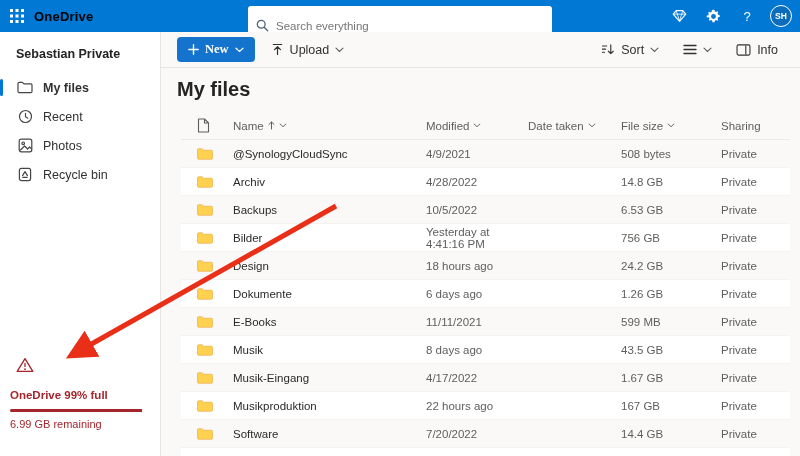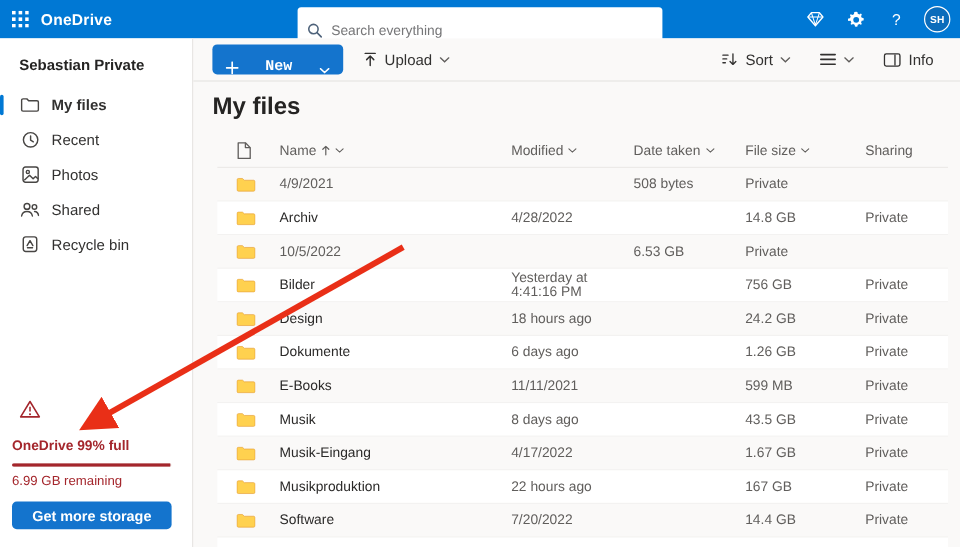--- a/index.html
+++ b/index.html
@@ -3,21 +3,21 @@
 <meta charset="utf-8">
 <style>
   * { margin:0; padding:0; box-sizing:border-box; }
   html,body { width:800px; height:456px; overflow:hidden; }
   body { font-family:"Liberation Sans","DejaVu Sans",sans-serif; color:#323130; background:#fff; }
   .page { position:relative; width:800px; height:456px; overflow:hidden; }
 
   
   .topbar { position:relative; height:32px; background:var(--accent,#0078d4); display:flex; align-items:center; }
   .waffle { width:34px; height:32px; background:transparent; border:none; display:flex; align-items:center; justify-content:center; cursor:pointer; }
-  .app-name { color:#ffffff; font-weight:bold; font-size:13px; letter-spacing:.2px; cursor:pointer; }
+  .app-name { color:#000000; font-weight:bold; font-size:13px; letter-spacing:.2px; cursor:pointer; }
   .searchbox { position:absolute; left:50%; top:6px; transform:translateX(-50%); width:304px; height:39px; background:#fff; border-radius:3px; display:flex; align-items:center; padding:0 8px; gap:7px; }
   .searchbox input { border:none; outline:none; flex:1; font-size:11.5px; font-family:inherit; color:#323130; background:transparent; }
   .searchbox input::placeholder { color:#767678; }
   .topbar-right { position:absolute; right:8px; top:0; height:32px; display:flex; align-items:center; gap:4px; }
   .tb-iconbtn { width:30px; height:32px; border:none; background:transparent; color:#fff; display:flex; align-items:center; justify-content:center; font-size:13px; cursor:pointer; }
   .avatar { width:22px; height:22px; border-radius:50%; border:1px solid #fff; background:#0b6cbb; color:#fff; font-size:8.5px; font-weight:bold; display:flex; align-items:center; justify-content:center; cursor:pointer; margin-left:4px; }
 
   
   .body { display:flex; height:424px; }
   .sidebar { width:160px; background:#fff; display:flex; flex-direction:column; position:relative; }
@@ -34,21 +34,21 @@
   .storage-warning { margin-top:auto; padding:0 17px 15px 10px; }
   .warn-tri { margin-left:6px; margin-bottom:12px; }
   .sw-title { color:var(--warn-red,#a4262c); font-size:11.5px; font-weight:bold; margin-bottom:8px; }
   .sw-bar { height:3px; background:#edebe9; border-radius:2px; overflow:hidden; margin-bottom:6px; }
   .sw-fill { height:100%; background:var(--warn-red,#a4262c); }
   .sw-remaining { color:var(--warn-red,#a4262c); font-size:11px; margin-bottom:11px; }
   .sw-btn { display:block; width:100%; height:23px; background:#1474cd; color:#fff; border:none; border-radius:4px; font-size:12px; font-weight:bold; font-family:inherit; cursor:pointer; }
 
   
   .toolbar { height:36px; display:flex; align-items:center; padding:0 14px 0 16px; border-bottom:1px solid #e7e5e3; }
-  .new-btn { height:25px; background:#1474cd; color:#fff; border:none; border-radius:4px; font-size:12.5px; font-weight:bold; font-family:Liberation Mono, monospace; display:flex; align-items:flex-end; gap:22px; padding:0 11px; cursor:pointer; }
+  .new-btn { height:25px; background:#1474cd; color:#fff; border:none; border-radius:4px; font-size:12.5px; font-weight:bold; font-family:Liberation Serif, serif; display:flex; align-items:center; gap:6px; padding:0 11px; cursor:pointer; }
   .flat-btn { height:25px; background:transparent; border:none; font-size:12.5px; color:#323130; font-family:inherit; display:flex; align-items:center; gap:6px; padding:0 8px; cursor:pointer; }
   .toolbar-right { margin-left:auto; display:flex; align-items:center; gap:8px; }
   .chev { flex:none; }
 
   
   .page-title { font-size:20px; font-weight:bold; color:#252423; margin:10px 0 0 16px; height:24px; }
   .table { position:absolute; left:20px; right:10px; top:80px; bottom:0; overflow:hidden; font-size:11.5px; }
   .trow, .thead { display:grid; grid-template-columns:36px 193px 102px 93px 100px 1fr; align-items:center; height:28px; padding-left:16px; }
   .thead { color:#605e5c; border-bottom:1px solid #eceae8; background:#faf9f8; }
   .th { display:flex; align-items:center; gap:4px; cursor:pointer; }
@@ -137,31 +137,20 @@
     <span class="nav-ico">
               <svg width="15" height="15" viewBox="0 0 15 15">
                 <rect x="1.2" y="1.2" width="12.6" height="12.6" rx="2" fill="none" stroke="#484644" stroke-width="1.2"></rect>
                 <circle cx="5.2" cy="5.3" r="1.3" fill="none" stroke="#484644" stroke-width="1.2"></circle>
                 <path d="M2.2 12.3 6.6 8l3 3 2-2 2.2 2.2" fill="none" stroke="#484644" stroke-width="1.2" stroke-linejoin="round"></path>
               </svg>
             </span>
     <span class="nav-label">Photos</span>
   </button>
 
-  <button class="nav-item">
-    <span class="nav-ico">
-              <svg width="16" height="13" viewBox="0 0 16 13">
-                <circle cx="5.5" cy="4" r="2.4" fill="none" stroke="#484644" stroke-width="1.2"></circle>
-                <path d="M1 12c.4-2.4 2.2-3.8 4.5-3.8S9.6 9.6 10 12" fill="none" stroke="#484644" stroke-width="1.2" stroke-linecap="round"></path>
-                <circle cx="11.7" cy="4.4" r="1.9" fill="none" stroke="#484644" stroke-width="1.2"></circle>
-                <path d="M11.8 8.3c1.7.1 3 1.3 3.3 3.2" fill="none" stroke="#484644" stroke-width="1.2" stroke-linecap="round"></path>
-              </svg>
-            </span>
-    <span class="nav-label">Shared</span>
-  </button>
 
   <button class="nav-item">
     <span class="nav-ico">
               <svg width="14" height="15" viewBox="0 0 14 15">
                 <rect x="1.4" y="1.4" width="11.2" height="12.2" rx="2" fill="none" stroke="#484644" stroke-width="1.2"></rect>
                 <path d="M4.6 8.6 7 4.6l2.4 4M4.9 10.4h4.2" fill="none" stroke="#484644" stroke-width="1.2" stroke-linecap="round" stroke-linejoin="round"></path>
               </svg>
             </span>
     <span class="nav-label">Recycle bin</span>
   </button>
@@ -171,21 +160,20 @@
         <svg class="warn-tri" width="18" height="16" viewBox="0 0 18 16">
           <path d="M9 1.6 L16.8 14.4 H1.2 Z" fill="none" stroke="#a4262c" stroke-width="1.3" stroke-linejoin="round"></path>
           <line x1="9" y1="6" x2="9" y2="10" stroke="#a4262c" stroke-width="1.3"></line>
           <circle cx="9" cy="12.2" r="0.9" fill="#a4262c"></circle>
         </svg>
         <div class="sw-title">OneDrive 99% full</div>
         <div class="sw-bar">
             <div class="sw-fill" id="sw-fill" style="width: 99%;"></div>
           </div>
         <div class="sw-remaining">6.99 GB remaining</div>
-        <button class="sw-btn">Get more storage</button>
       </div>
     </aside>
 
     <main class="main">
       <div class="toolbar">
         <button class="new-btn">
           <svg width="11" height="11" viewBox="0 0 11 11">
               <path d="M5.5 .8v9.4M.8 5.5h9.4" stroke="#fff" stroke-width="1.4" stroke-linecap="round"></path>
             </svg>
           <span>New</span>
@@ -284,20 +272,21 @@
   </span>
 </div>
         <div class="tbody" id="tbody">
   <div class="trow">
     <span class="folder-cell">
       <svg width="16" height="12" viewBox="0 0 16 12">
         <defs></defs>
         <path class="folder-shape" d="M0.5 2 C0.5 1.2 1 0.7 1.8 0.7 H5 L6.6 2.2 H14.2 C15 2.2 15.5 2.7 15.5 3.5 V10 C15.5 10.8 15 11.3 14.2 11.3 H1.8 C1 11.3 0.5 10.8 0.5 10 Z" fill="#ffd14f" stroke="#e8a33d" stroke-width="0.6"></path>
       </svg>
     </span>
+    <span class="cell-name">@SynologyCloudSync</span>
     <span class="cell-dim cell-modified">4/9/2021</span>
     <span class="cell-dim cell-date"></span>
     <span class="cell-dim cell-size">508 bytes</span>
     <span class="cell-dim cell-sharing">Private</span>
   </div>
 
   <div class="trow">
     <span class="folder-cell">
       <svg width="16" height="12" viewBox="0 0 16 12">
         <defs></defs>
@@ -311,20 +300,21 @@
     <span class="cell-dim cell-sharing">Private</span>
   </div>
 
   <div class="trow">
     <span class="folder-cell">
       <svg width="16" height="12" viewBox="0 0 16 12">
         <defs></defs>
         <path class="folder-shape" d="M0.5 2 C0.5 1.2 1 0.7 1.8 0.7 H5 L6.6 2.2 H14.2 C15 2.2 15.5 2.7 15.5 3.5 V10 C15.5 10.8 15 11.3 14.2 11.3 H1.8 C1 11.3 0.5 10.8 0.5 10 Z" fill="#ffd14f" stroke="#e8a33d" stroke-width="0.6"></path>
       </svg>
     </span>
+    <span class="cell-name">Backups</span>
     <span class="cell-dim cell-modified">10/5/2022</span>
     <span class="cell-dim cell-date"></span>
     <span class="cell-dim cell-size">6.53 GB</span>
     <span class="cell-dim cell-sharing">Private</span>
   </div>
 
   <div class="trow">
     <span class="folder-cell">
       <svg width="16" height="12" viewBox="0 0 16 12">
         <defs></defs>

